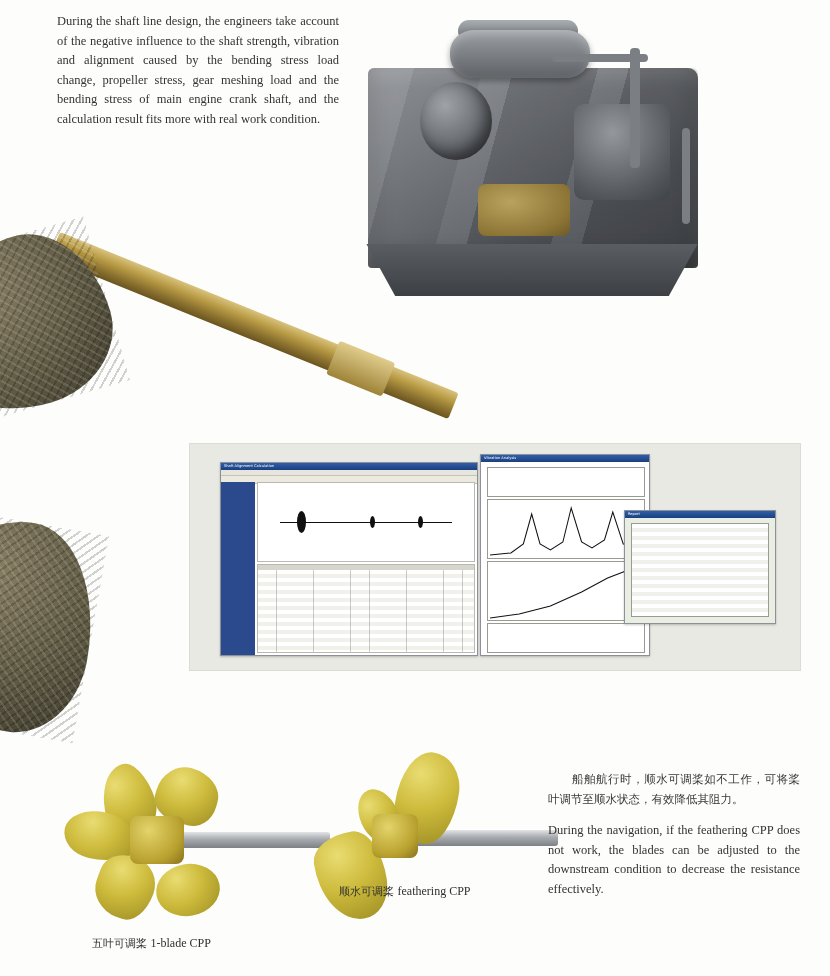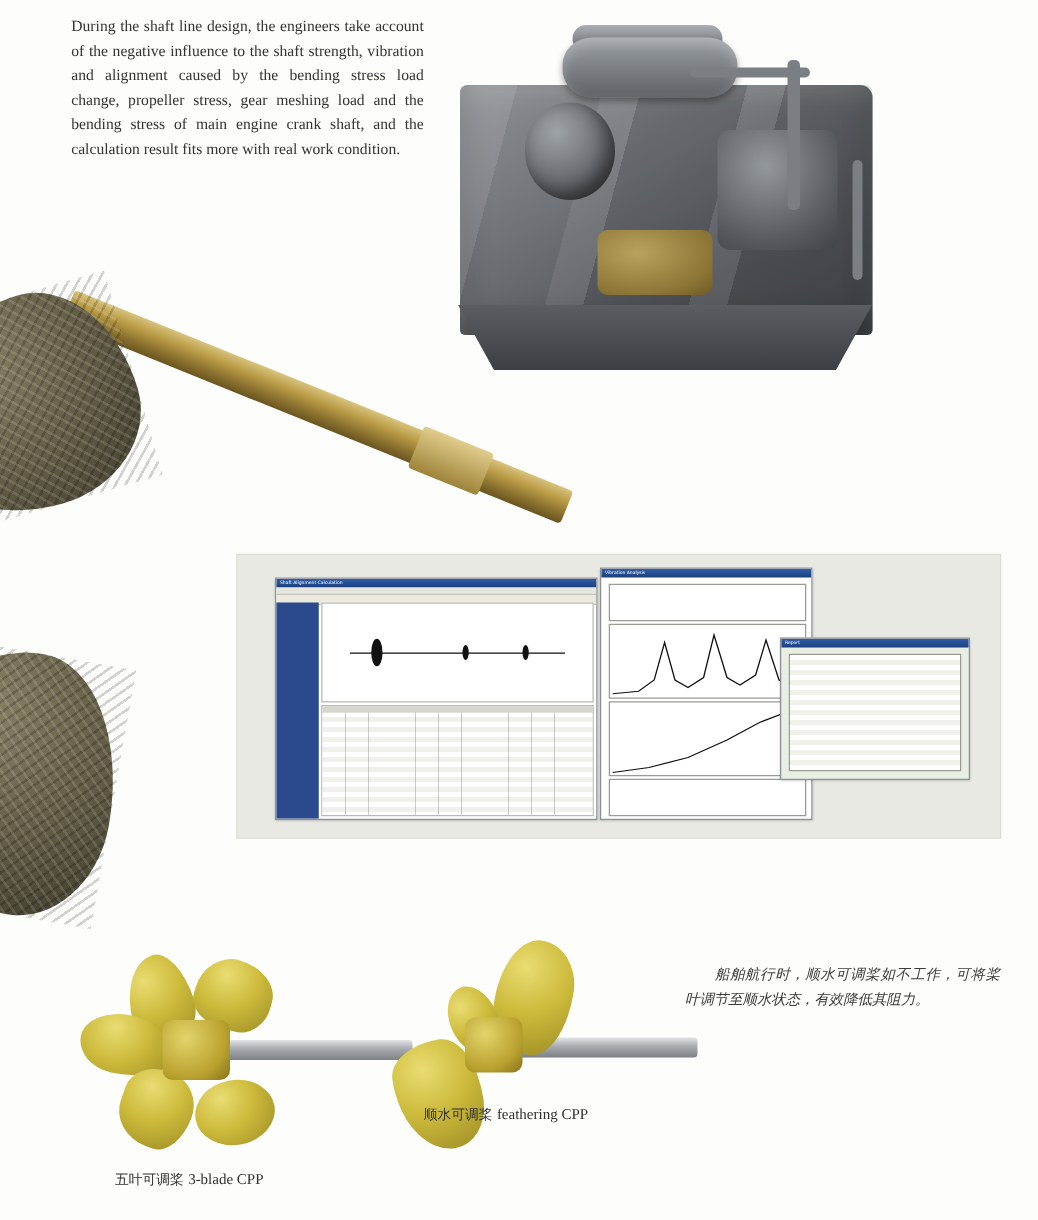--- a/index.html
+++ b/index.html
@@ -173,21 +173,21 @@
 
   .cap{
     position:absolute;
     font-family:"DejaVu Sans", sans-serif;
     font-size:11px;color:#2f2f2f;
   }
   .cap .en{font-family:"Liberation Serif", serif;font-size:12px;}
 
   
   .bot-text{position:absolute;left:548px;top:770px;width:252px;}
-  .bot-text .cn-par{margin-bottom:12px;text-align:justify;font-style:italic;}
+  .bot-text .cn-par{margin-bottom:12px;text-align:justify;}
   .bot-text .en-par{text-align:justify;}
 </style>
 </head>
 <body>
 
 <div class="page">
 
   <div class="top-text">
     <p class="en-par">During the shaft line design, the engineers take account of the negative influence to the shaft strength, vibration and alignment caused by the bending stress load change, propeller stress, gear meshing load and the bending stress of main engine crank shaft, and the calculation result fits more with real work condition.</p>
   </div>
@@ -278,24 +278,25 @@
   <div class="cpp" style="left:300px;top:752px;width:230px;height:170px;">
     <div class="cpp-shaft" style="left:108px;top:78px;width:150px;"></div>
     <div class="blade-y" style="left:16px;top:80px;width:70px;height:88px;border-radius:60% 40% 40% 60%/30% 60% 40% 70%;transform:rotate(-8deg);"></div>
     <div class="blade-y" style="left:96px;top:0px;width:62px;height:92px;border-radius:50% 50% 45% 55%/60% 40% 60% 40%;transform:rotate(8deg);"></div>
     <div class="blade-y" style="left:60px;top:36px;width:38px;height:56px;border-radius:50%;transform:rotate(-24deg);"></div>
     <div class="cpp-hub" style="left:72px;top:62px;width:46px;height:44px;"></div>
   </div>
 
   <div class="cap" style="left:92px;top:936px;">
     <span>五叶可调桨</span>
-    <span class="en">3-blade CPP</span>
+    <span class="en">1-blade CPP</span>
   </div>
   <div class="cap" style="left:339px;top:884px;">
     <span>顺水可调桨</span>
     <span class="en">feathering CPP</span>
   </div>
 
   <div class="bot-text">
     <p class="cn-par">船舶航行时，顺水可调桨如不工作，可将桨叶调节至顺水状态，有效降低其阻力。</p>
+    <p class="en-par">During the navigation, if the feathering CPP does not work, the blades can be adjusted to the downstream condition to decrease the resistance effectively.</p>
   </div>
 
 </div>
 
 </body></html>

